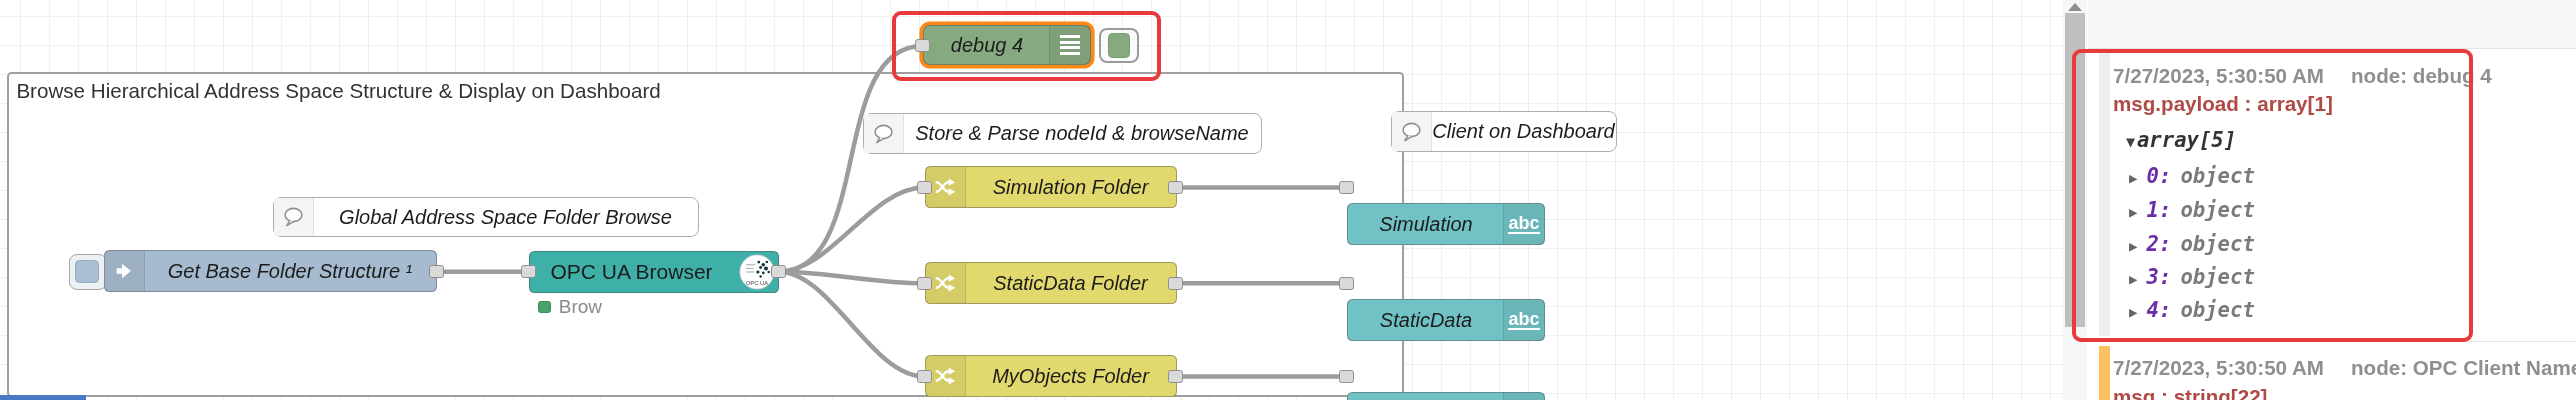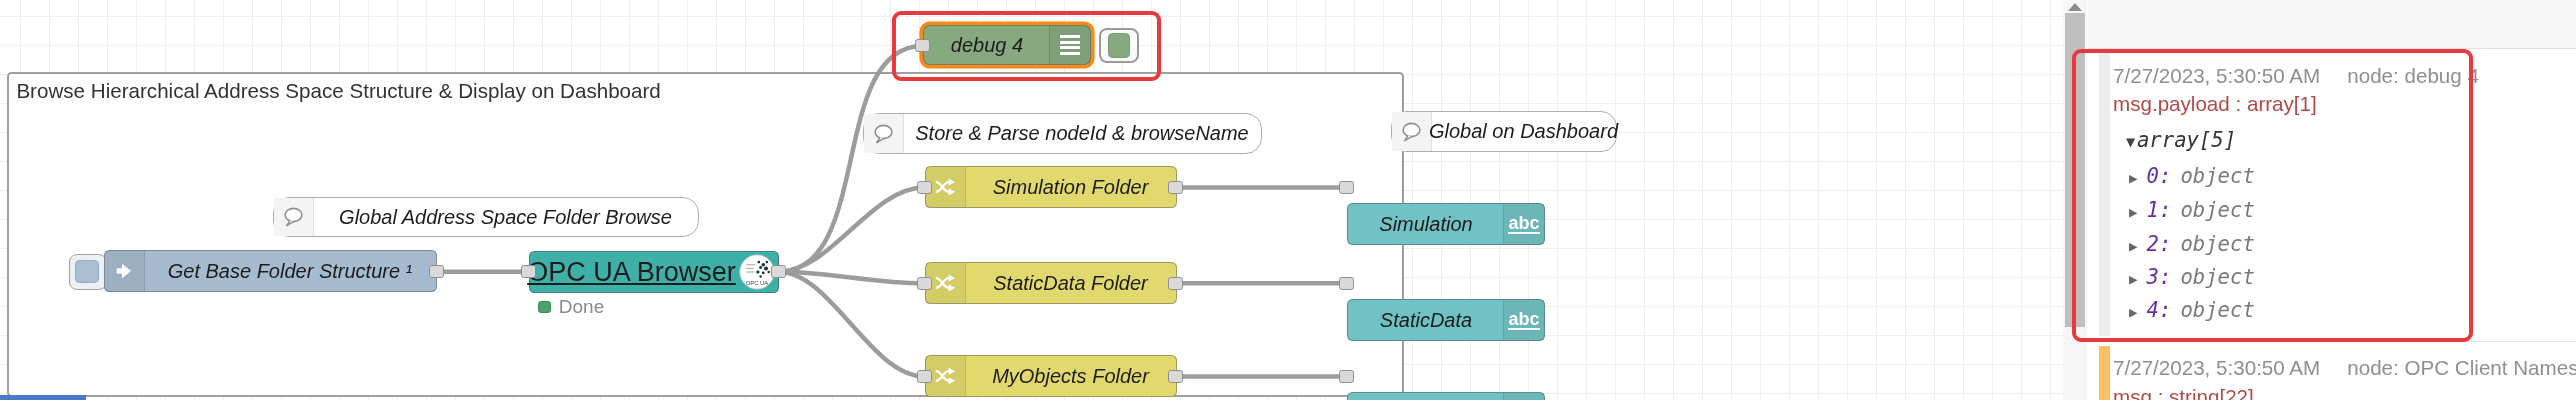--- a/index.html
+++ b/index.html
@@ -16,28 +16,28 @@
     background:#fff;border:2.7px solid #9f9f9f;border-radius:4.5px;box-sizing:border-box;z-index:1;}
   .group-label{position:absolute;left:7.2px;top:5.4px;font-size:20.6px;color:#333;white-space:nowrap;}
 
   svg.wires{position:absolute;left:0;top:0;z-index:2;}
   svg.wires path{stroke:#9c9c9c;stroke-width:5;fill:none;}
 
   .node{position:absolute;height:42px;border:1.8px solid rgba(70,70,70,.42);border-radius:5.4px;
     box-sizing:border-box;z-index:3;}
   .nlabel{position:absolute;top:0;bottom:0;display:flex;align-items:center;justify-content:center;
     font-size:20px;font-style:italic;color:#1c1c1c;white-space:nowrap;}
-  .nlabel.up{font-style:normal;font-size:27px;text-decoration:underline;}
+  .nlabel.up{font-style:normal;font-size:21px;}
   .icon-left{position:absolute;left:0;top:0;bottom:0;width:39px;background:rgba(0,0,0,.06);
     border-right:0.9px solid rgba(0,0,0,.10);display:flex;align-items:center;justify-content:center;}
   .icon-right{position:absolute;right:0;top:0;bottom:0;width:40px;background:rgba(0,0,0,.06);
     border-left:0.9px solid rgba(0,0,0,.10);display:flex;align-items:center;justify-content:center;}
 
   
-  .comment{background:#fff;border:1.8px solid #aeaeae;border-radius:16px;}
+  .comment{background:#fff;border:1.8px solid #aeaeae;border-radius:8px;}
   .comment .icon-left{background:#f4f4f4;border-right:0.9px solid #e0e0e0;}
   #comment-global{left:273px;top:197px;width:426px;height:40px;}
   #comment-store{left:863px;top:113px;width:399px;height:41px;}
   #comment-display{left:1391px;top:111px;width:226px;height:41px;}
 
   
   #inject{left:104px;top:250px;width:333px;background:#a6bbcf;}
   #inject-button{position:absolute;left:69px;top:254px;width:38px;height:36px;border-radius:8px;
     background:#eef1f3;border:1.8px solid #a5a5a5;box-sizing:border-box;z-index:3;}
   #inject-button .inner{position:absolute;left:5.4px;top:4.5px;width:21.5px;height:21.5px;border-radius:4.5px;
@@ -83,21 +83,21 @@
 
   #blue-strip{position:absolute;left:0;top:395px;width:86px;height:5.4px;background:#4a78c4;z-index:5;}
 
   
   #scrollbar{position:absolute;left:2063px;top:0;width:24px;height:401px;background:#f6f6f6;z-index:6;}
   #sb-arrow{position:absolute;left:5.4px;top:2.7px;width:0;height:0;
     border-left:7.2px solid transparent;border-right:7.2px solid transparent;border-bottom:8px solid #8d8d8d;}
   #sb-thumb{position:absolute;left:1.8px;top:12.5px;width:20.6px;height:314px;background:#bfbfbf;}
 
   
-  #sidebar{position:absolute;left:2088px;top:0;width:488px;height:401px;background:#fff;overflow:hidden;}
+  #sidebar{position:absolute;left:2088px;top:0;width:488px;height:401px;background:#fff;overflow:hidden;font-weight:bold;}
   #msg-tail{position:absolute;left:0;top:0;right:0;height:48px;background:#f6f6f6;border-bottom:0.9px solid #e2e2e2;}
   .dbg-msg{position:absolute;left:0;right:0;}
   #msg1{top:49px;height:291px;}
   #msg2{top:341px;height:63px;border-top:0.9px solid #e4e4e4;}
   .gutter{position:absolute;left:10.8px;top:3.6px;bottom:3.6px;width:11.6px;background:#ededed;}
   #msg2 .gutter{background:#fcbf61;bottom:-3.6px;}
   .meta{position:absolute;left:25px;right:0;font-size:20.6px;color:#8f8f8f;white-space:nowrap;overflow:hidden;}
   .meta .src{margin-left:27px;}
   .mpath{position:absolute;left:25px;font-size:20.6px;color:#b04a46;white-space:nowrap;}
   .mono{font-family:"DejaVu Sans Mono",monospace;font-size:20.6px;white-space:nowrap;}
@@ -150,21 +150,21 @@
       <span class="nlabel" style="left:39px;right:0;">Store &amp; Parse nodeId &amp; browseName</span>
     </div>
 
     <div class="node comment" id="comment-display">
       <span class="icon-left">
         <svg width="23" height="21.5" viewBox="0 0 26 24">
             <ellipse cx="13" cy="10" rx="9.5" ry="7.5" fill="#fff" stroke="#909090" stroke-width="1.8"></ellipse>
             <path d="M9 16 L5.5 22 L14 17" fill="#fff" stroke="#909090" stroke-width="1.8" stroke-linejoin="round"></path>
           </svg>
       </span>
-      <span class="nlabel" style="left:39px;right:0;">Global on Dashboard</span>
+      <span class="nlabel" style="left:39px;right:0;">Client on Dashboard</span>
     </div>
 
     <div id="inject-button">
         <span class="inner"></span>
       </div>
     <div class="node" id="inject">
       <span class="icon-left">
         <svg width="21.5" height="20" viewBox="0 0 24 22">
             <path d="M3 8 h6 V3 l10 8 -10 8 v-5 H3 z" fill="#fff"></path>
           </svg>
@@ -192,21 +192,21 @@
               <circle cx="27" cy="21" r="1.5"></circle>
               <circle cx="33" cy="20" r="1.4"></circle>
               <circle cx="24" cy="25" r="1.3"></circle>
             </g>
           <text x="20" y="34" font-size="6.5" text-anchor="middle" fill="#444" font-family="Liberation Sans, sans-serif">OPC UA</text>
         </svg>
       </span>
     </div>
     <div id="status-opcua">
       <span class="status-dot"></span>
-      <span class="status-text">Done</span>
+      <span class="status-text">Brow</span>
     </div>
 
     <div class="node switch" id="switch-0">
       <span class="icon-left">
         <svg width="23" height="20" viewBox="0 0 26 22">
             <path d="M2 16.5 C9 16.5 10 5.5 17 5.5" stroke="#fff" stroke-width="2.6" fill="none"></path>
             <polygon points="16.5,1.5 24,5.5 16.5,9.5" fill="#fff"></polygon>
             <path d="M2 5.5 C9 5.5 10 16.5 17 16.5" stroke="#fff" stroke-width="2.6" fill="none"></path>
             <polygon points="16.5,12.5 24,16.5 16.5,20.5" fill="#fff"></polygon>
           </svg>

